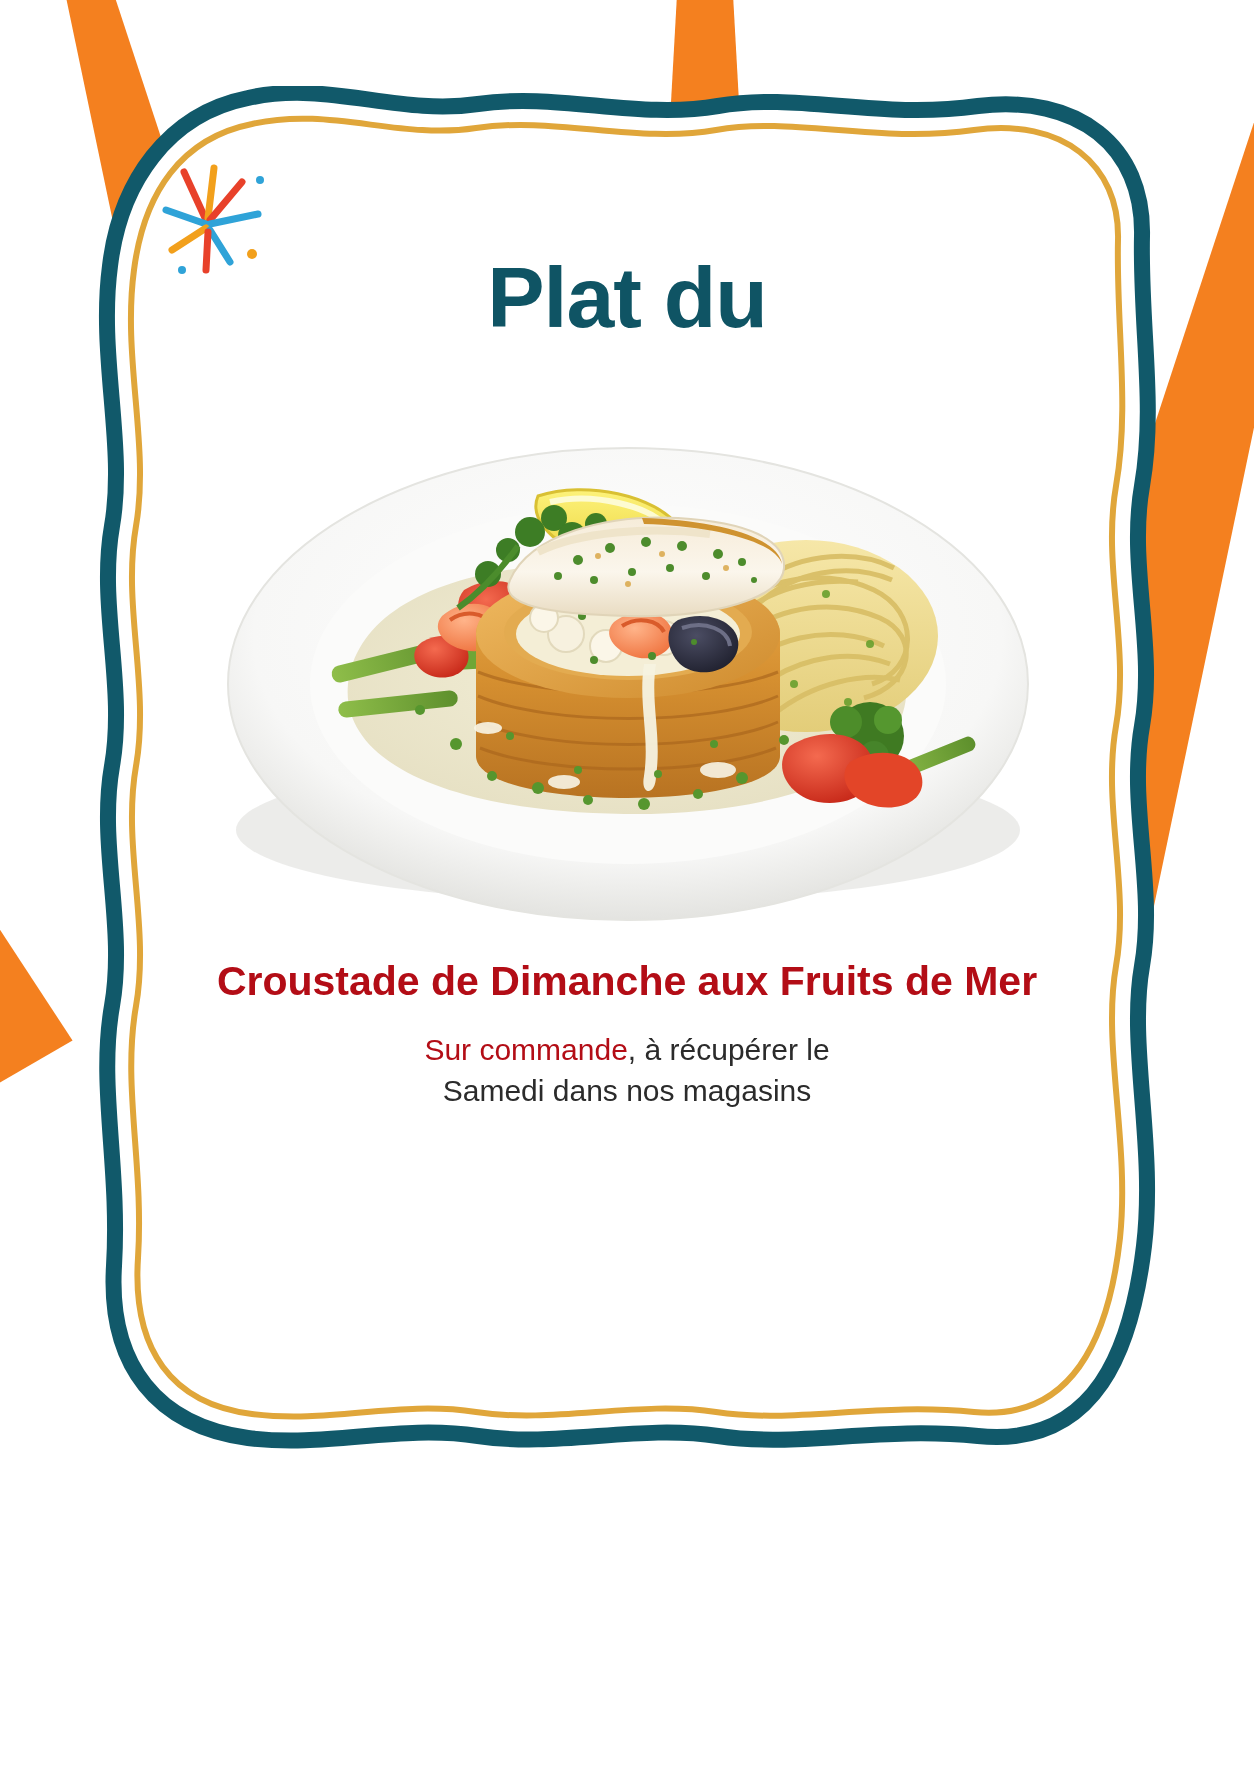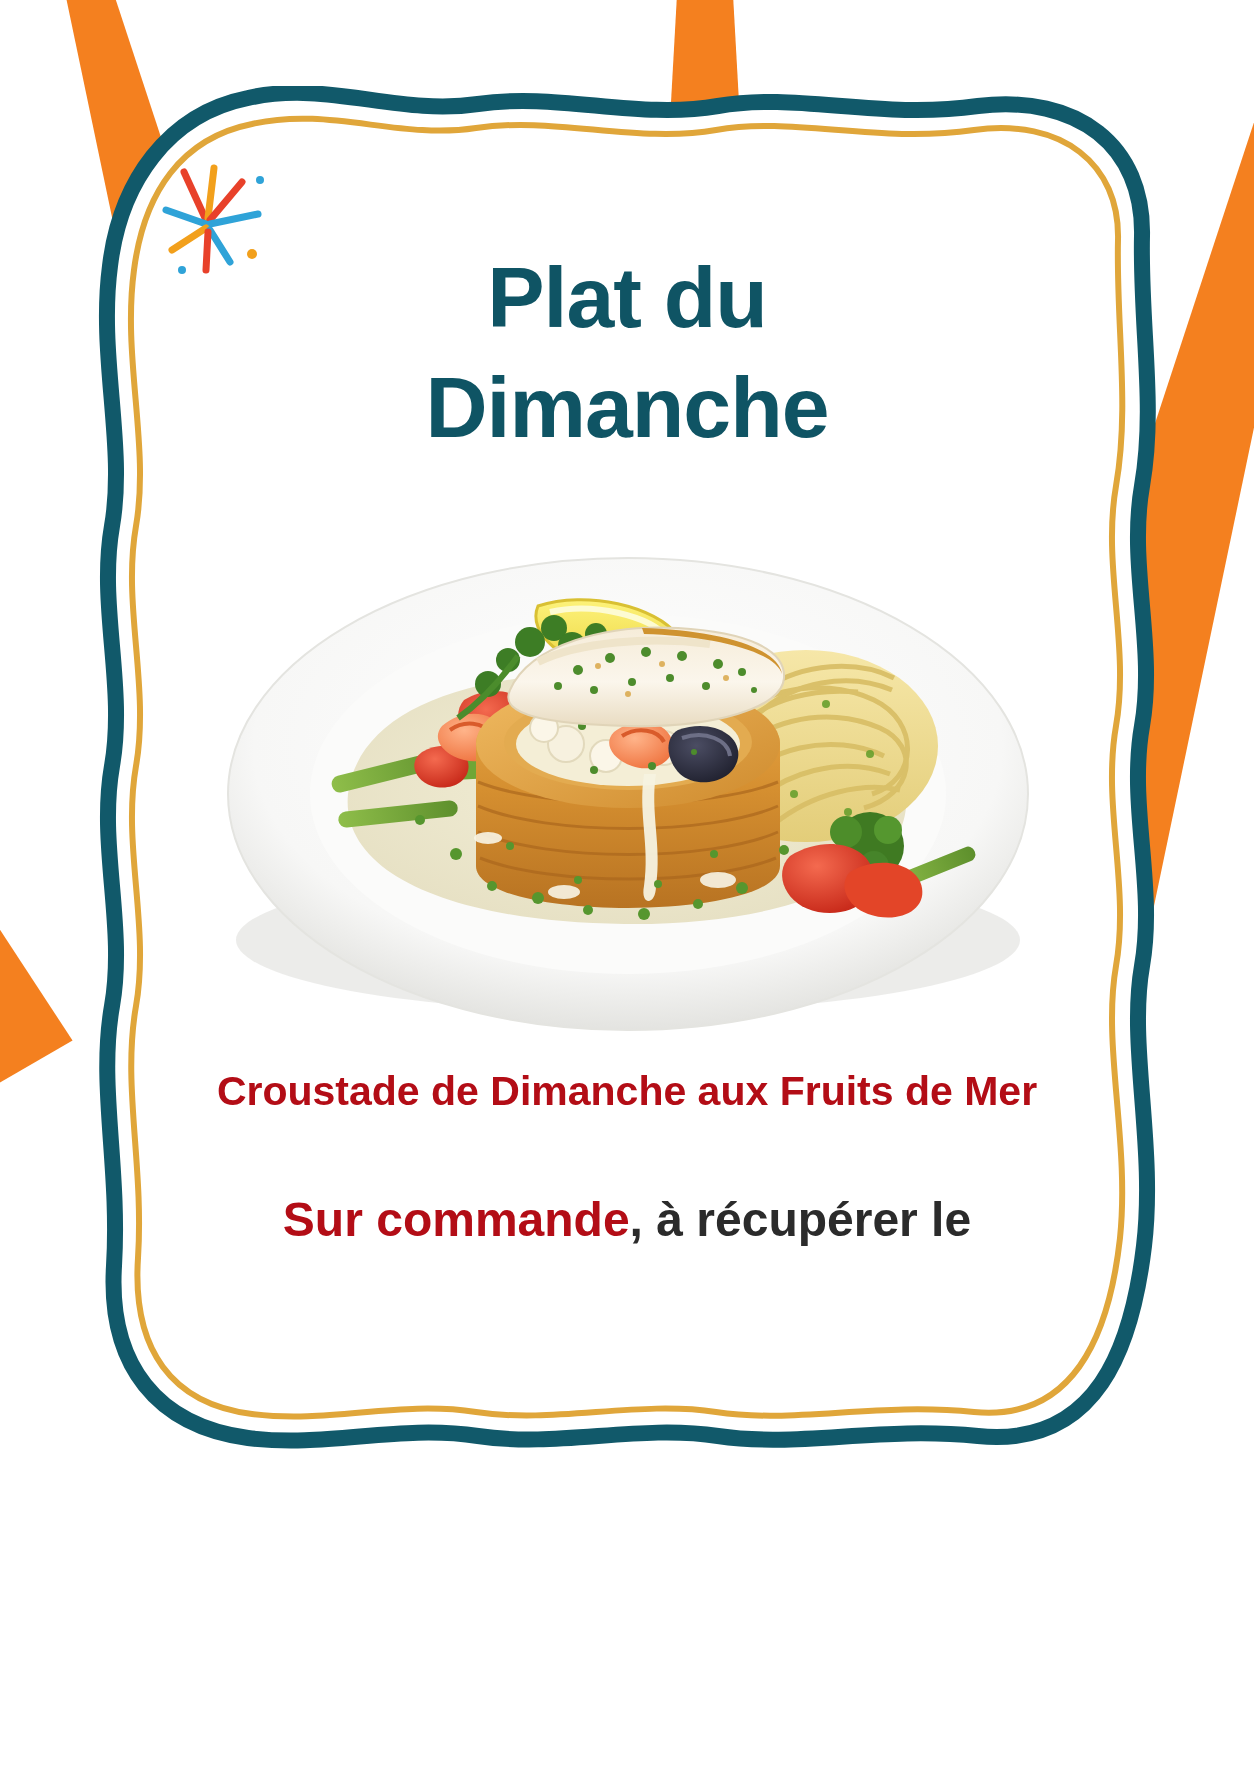--- a/index.html
+++ b/index.html
@@ -116,24 +116,24 @@
     line-height: 1.22;
   }
   .dish-sub {
     margin: 8px 0 0 0;
     color: #b30d16;
     font-size: 33px;
     font-weight: normal;
     line-height: 1.2;
   }
   .order-info {
-    margin: 72px 20px 0 20px;
+    margin: 24px 20px 0 20px;
     color: #2b2b2b;
-    font-size: 48px;
-    font-weight: bold;
+    font-size: 30px;
+    font-weight: normal;
     line-height: 1.35;
   }
   .order-info .strong-red {
     color: #b30d16;
   }
 </style>
 </head>
 <body>
 
 <div class="poster">
@@ -203,21 +203,20 @@
         <circle cx="92" cy="96" r="5" fill="#f2a01c"></circle>
         <circle cx="22" cy="112" r="4" fill="#2fa3d8"></circle>
         <circle cx="100" cy="22" r="4" fill="#2fa3d8"></circle>
       </g>
     </svg>
 
     <div class="content">
 
       <h1 class="title">
         <span>Plat du</span><br>
-        <span>Dimanche</span>
       </h1>
 
       <div class="photo-wrap">
         <svg class="photo" viewBox="0 0 938 546" preserveAspectRatio="xMidYMid meet">
           <defs>
             <radialGradient id="plateGrad" cx="50%" cy="40%" r="65%">
               <stop offset="0%" stop-color="#ffffff"></stop>
               <stop offset="72%" stop-color="#f7f7f6"></stop>
               <stop offset="100%" stop-color="#dcdcd8"></stop>
             </radialGradient>
@@ -431,17 +430,18 @@
             <ellipse cx="406" cy="398" rx="16" ry="7"></ellipse>
             <ellipse cx="330" cy="344" rx="14" ry="6"></ellipse>
           </g>
         </svg>
       </div>
 
       <div class="dish-name">Croustade de Dimanche aux Fruits de Mer</div>
 
       <div class="order-info">
         <span class="strong-red">Sur commande</span><span>, à récupérer le</span><br>
+        <span>Samedi dans nos magasins</span>
       </div>
 
     </div>
   </div>
 </div>
 
 </body></html>

